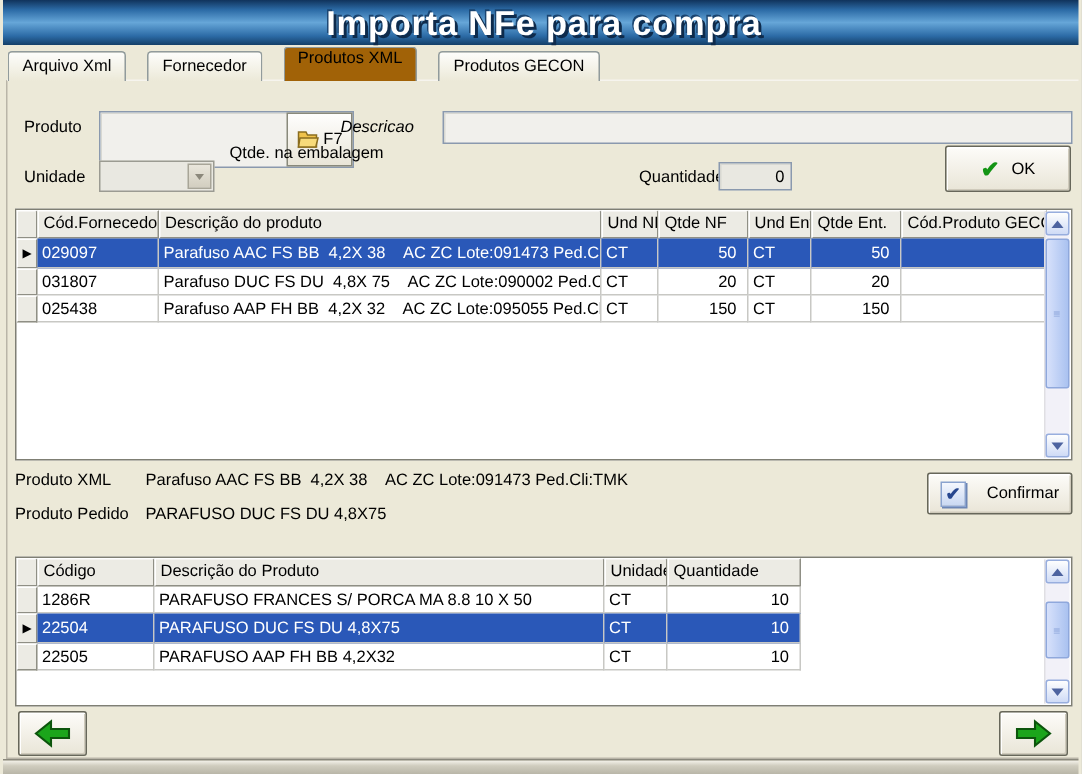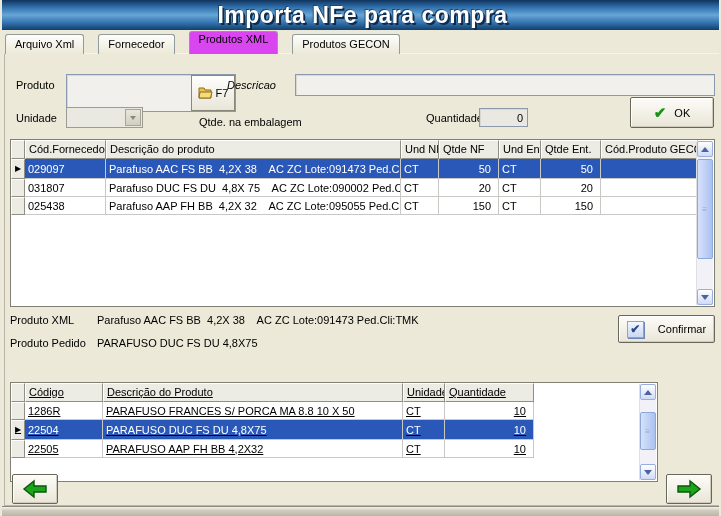--- a/index.html
+++ b/index.html
@@ -20,21 +20,21 @@
     text-shadow:2px 2px 0 #0e2b4c, -1px -1px 0 #1a4470;
   }
   
   .tabs { position:absolute; left:3px; top:31px; height:23px; display:flex; align-items:flex-end;gap:12px; }
   .tab {
     height:20px; padding:3px 9px 2px; margin-right:2px;
     background:linear-gradient(#fdfdfb,#ece9d8);
     border:1px solid #919b9c; border-bottom:none; border-radius:3px 3px 0 0;
     cursor:default; position:relative; z-index:1;
   }
-  .tab.active { height:23px; padding-top:1px; background:#d946ef; z-index:3; }
+  .tab.active { height:23px; padding-top:1px; background:#a16207; z-index:3; }
   .panel {
     position:absolute; left:2px; top:53px; width:717px; height:453px;
     background:#ece9d8; border:1px solid #b9b5a8; border-top:1px solid #f6f4ee;
   }
   
   .lbl { position:absolute; white-space:nowrap; }
   .field {
     position:absolute; background:#f1f0ec; border:1px solid #8a99ae;
     box-shadow:inset 1px 1px 0 #d8d8d2;
   }
@@ -155,21 +155,21 @@
     <input type="text" value="" style="">
   </div>
 
   <span class="lbl" style="left:14px; top:112px;">Unidade</span>
   <div class="combo" style="left:64px; top:107px; width:77px; height:21px;">
     <span class="lbl" style="left:4px; top:3px;"></span>
     <div class="arrowbtn">
       <div class="tri-dn"></div>
     </div>
   </div>
-  <span class="lbl" style="left:151px; top:116px;margin-left:46px;">Qtde. na embalagem</span>
+  <span class="lbl" style="left:151px; top:96px;">Qtde. na embalagem</span>
   <span class="lbl" style="left:424px; top:112px;">Quantidade</span>
   <div class="field" style="left:477px; top:108px; width:49px; height:19px; background:#e9e8e1;">
     <input type="text" class="num" value="0" style="">
   </div>
   <div class="btn" style="left:628px; top:97px; width:84px; height:31px;">
     <span class="chk-ico">✔</span>
     <span>OK</span>
   </div>
 
   <div class="gridbox" style="left:8px; top:139px; width:705px; height:168px;">
@@ -243,21 +243,21 @@
   <span class="lbl" style="left:8px; top:314px;">Produto XML</span>
   <span class="lbl" style="left:95px; top:314px; white-space:pre;">Parafuso AAC FS BB  4,2X 38    AC ZC Lote:091473 Ped.Cli:TMK</span>
   <span class="lbl" style="left:8px; top:337px;">Produto Pedido</span>
   <span class="lbl" style="left:95px; top:337px;">PARAFUSO DUC FS DU 4,8X75</span>
   <div class="btn" style="left:616px; top:315px; width:97px; height:28px; gap:14px;">
     <span class="confirm-ico">✔</span>
     <span>Confirmar</span>
   </div>
 
 
-  <div class="gridbox" style="left:8px; top:382px; width:648px; height:100px;text-decoration:underline;">
+  <div class="gridbox" style="left:8px; top:371px; width:705px; height:100px;">
     <table class="grid" style="width:523px;">
       <colgroup>
         <col style="width:14px">
           <col style="width:78px">
           <col style="width:300px">
           <col style="width:42px">
           <col style="width:89px">
       </colgroup>
       <thead>
         <tr>

